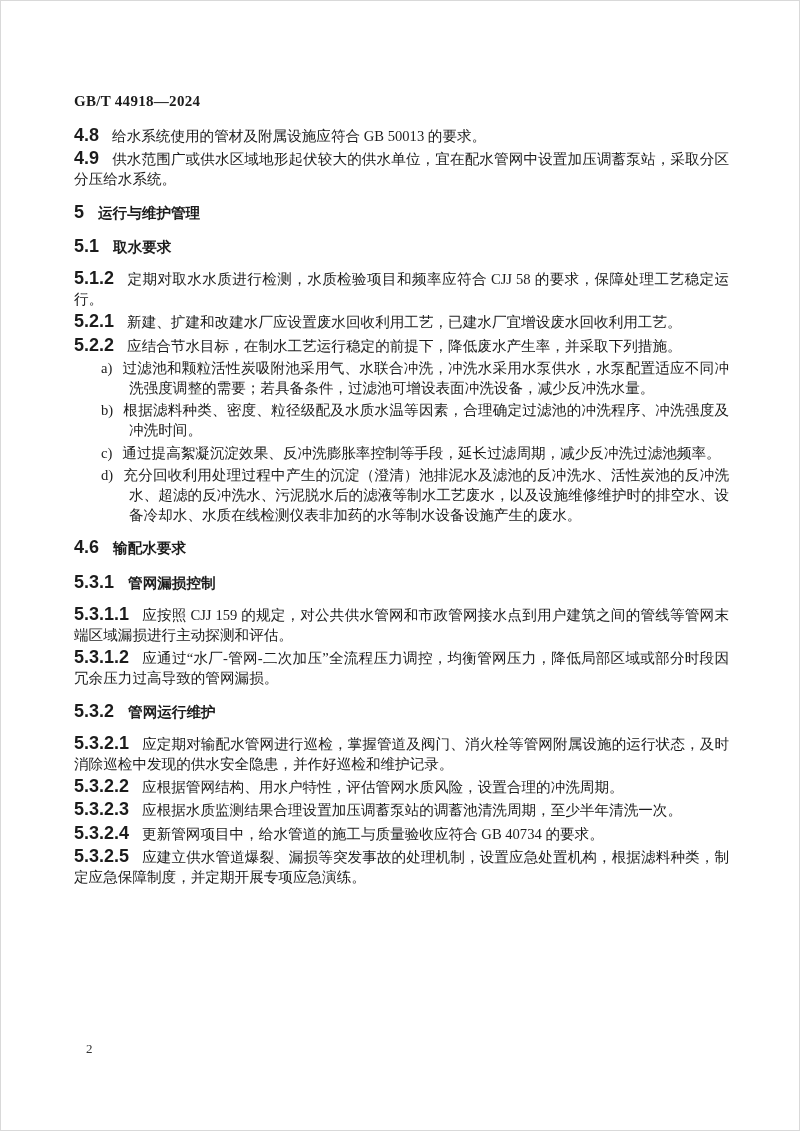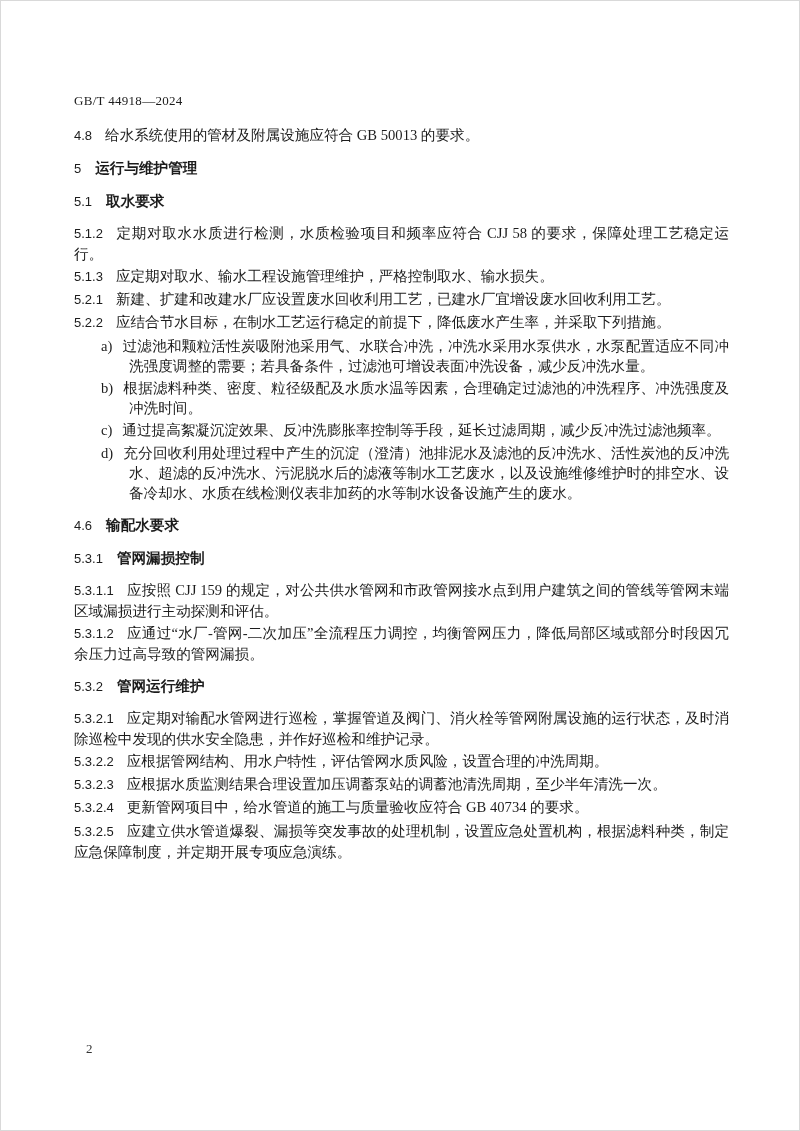--- a/index.html
+++ b/index.html
@@ -13,36 +13,36 @@
     font-family:"Liberation Serif","DejaVu Serif",serif;
     color:#1c1c1c;
     overflow:hidden;
   }
   .content{
     position:absolute;
     left:73px;right:70px;top:92px;
   }
   .doc-header{
     font-family:"Liberation Serif","DejaVu Serif",serif;
-    font-weight:normal;
-    font-size:13px;
+    font-weight:bold;
+    font-size:15px;
     line-height:16px;
     letter-spacing:0.3px;
     margin:0 0 16px 0;
   }
   .body-text p{
     margin:2px 0;
     font-size:14.6px;
     line-height:20.2px;
     text-align:justify;
   }
   .num{
     font-family:"Liberation Sans","DejaVu Sans",sans-serif;
-    font-weight:normal;
-    font-size:13px;
+    font-weight:bold;
+    font-size:18px;
     margin-right:13px;
     white-space:nowrap;
   }
   .h{
     font-weight:bold;
     margin:12px 0 10px 0 !important;
   }
   .h .num{margin-right:14px;}
   .h .txt{
     font-family:Liberation Mono, monospace;
@@ -68,26 +68,26 @@
 </style>
 </head>
 <body>
 
 <div class="page">
   <div class="content">
     <div class="doc-header">GB/T 44918—2024</div>
 
     <div class="body-text">
       <p><span class="num">4.8</span><span class="txt">给水系统使用的管材及附属设施应符合 GB 50013 的要求。</span></p>
+      <p><span class="num">4.9</span><span class="txt">供水范围广或供水区域地形起伏较大的供水单位，宜在配水管网中设置加压调蓄泵站，采取分区分压给水系统。</span></p>
 
       <p class="h"><span class="num">5</span><span class="txt">运行与维护管理</span></p>
 
       <p class="h"><span class="num">5.1</span><span class="txt">取水要求</span></p>
       <p><span class="num">5.1.2</span><span class="txt">定期对取水水质进行检测，水质检验项目和频率应符合 CJJ 58 的要求，保障处理工艺稳定运行。</span></p>
-      <p><span class="num">5.1.3</span><span class="txt">应定期对取水、输水工程设施管理维护，严格控制取水、输水损失。</span></p>
 
       <p><span class="num">5.2.1</span><span class="txt">新建、扩建和改建水厂应设置废水回收利用工艺，已建水厂宜增设废水回收利用工艺。</span></p>
       <p><span class="num">5.2.2</span><span class="txt">应结合节水目标，在制水工艺运行稳定的前提下，降低废水产生率，并采取下列措施。</span></p>
       <p class="li"><span class="num">a)</span><span class="txt">过滤池和颗粒活性炭吸附池采用气、水联合冲洗，冲洗水采用水泵供水，水泵配置适应不同冲洗强度调整的需要；若具备条件，过滤池可增设表面冲洗设备，减少反冲洗水量。</span></p>
       <p class="li"><span class="num">b)</span><span class="txt">根据滤料种类、密度、粒径级配及水质水温等因素，合理确定过滤池的冲洗程序、冲洗强度及冲洗时间。</span></p>
       <p class="li"><span class="num">c)</span><span class="txt">通过提高絮凝沉淀效果、反冲洗膨胀率控制等手段，延长过滤周期，减少反冲洗过滤池频率。</span></p>
       <p class="li"><span class="num">d)</span><span class="txt">充分回收利用处理过程中产生的沉淀（澄清）池排泥水及滤池的反冲洗水、活性炭池的反冲洗水、超滤的反冲洗水、污泥脱水后的滤液等制水工艺废水，以及设施维修维护时的排空水、设备冷却水、水质在线检测仪表非加药的水等制水设备设施产生的废水。</span></p>
 
       <p class="h"><span class="num">4.6</span><span class="txt">输配水要求</span></p>
       <p class="h"><span class="num">5.3.1</span><span class="txt">管网漏损控制</span></p>

